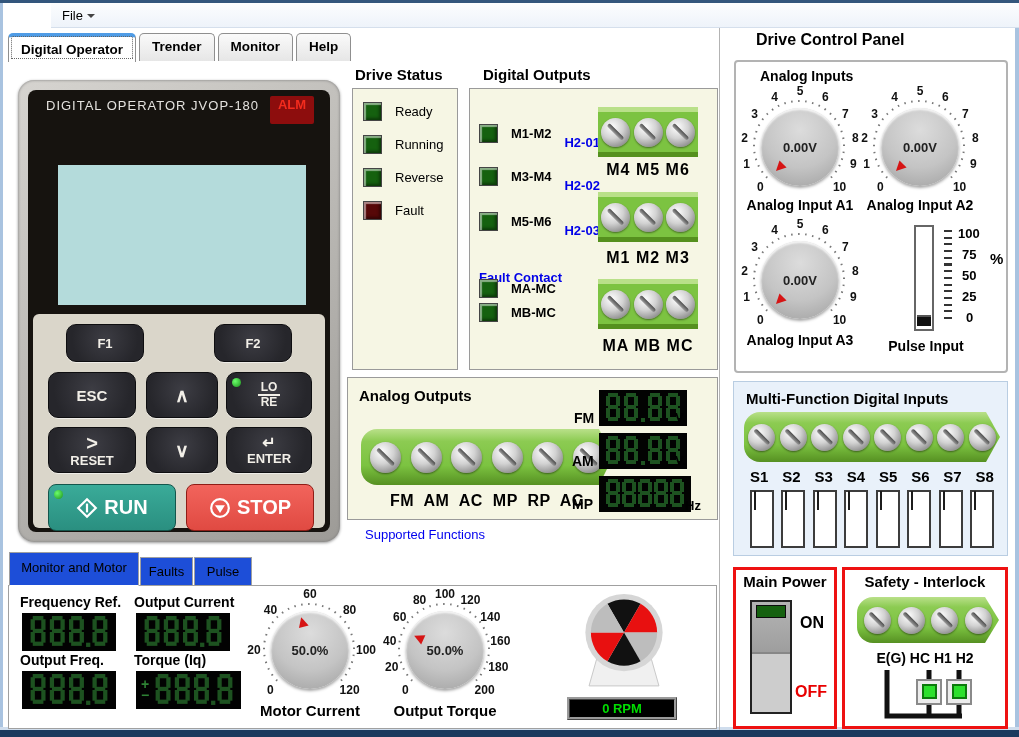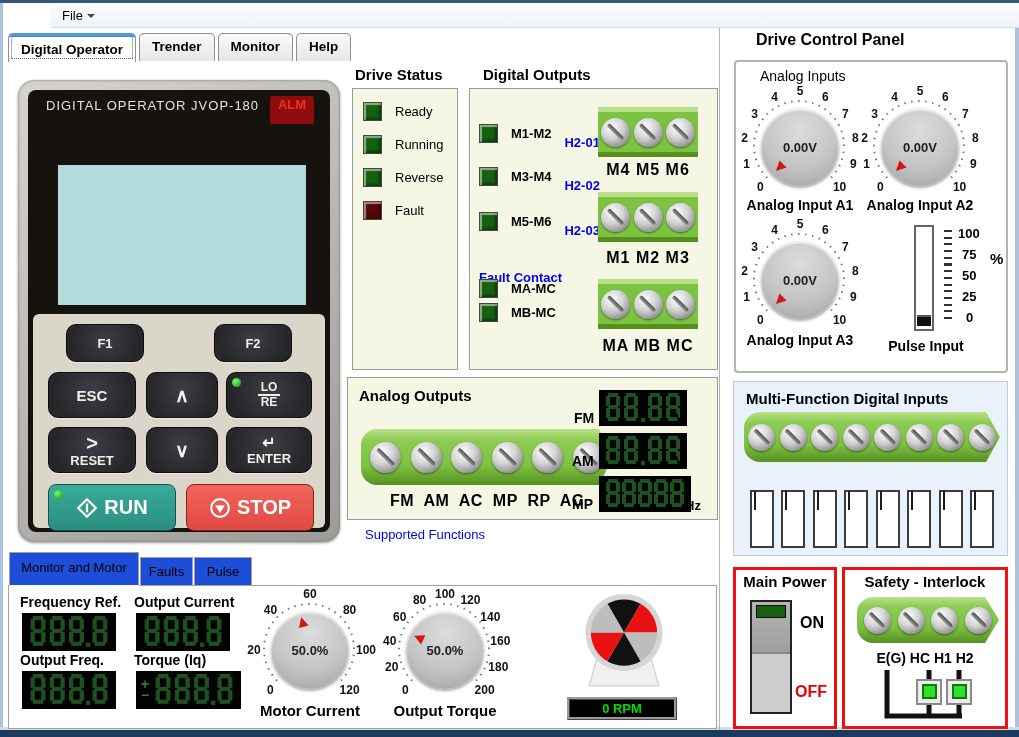--- a/index.html
+++ b/index.html
@@ -299,21 +299,21 @@
         <use href="#d8" x="50"></use>
         <use href="#d8" x="66"></use>
       </svg>
   </div>
   <div class="unit" style="left:337px;top:120px">Hz</div>
 </div>
 <a class="abs link" style="left:365px;top:527px">Supported Functions</a>
 
 <div class="abs" style="left:756px;top:31px;font-size:16px;font-weight:700">Drive Control Panel</div>
 <div class="abs groupbox"></div>
-<div class="abs" style="left:760px;top:68px;font-size:14px;font-weight:400">Analog Inputs</div>
+<div class="abs" style="left:760px;top:68px;font-size:14px;font-weight:700">Analog Inputs</div>
 
 <div class="knob" style="left:734px;top:81px">
   <svg class="abs" width="130" height="130" viewBox="0 0 130 130">
       <use href="#tickarc"></use>
     </svg>
   <div class="kface">
       <span class="kval">0.00V</span>
       <span class="kpointer" style="transform:rotate(-135deg)"></span>
     </div>
 <span class="scale-num" style="left: calc(50% - 39.6px); top: calc(50% + 39.6px);">0</span>
@@ -390,20 +390,30 @@
   <div class="sec-title" style="position:absolute;left:12px;top:8px">Multi-Function Digital Inputs</div>
   <div class="tstrip" style="left:10px;top:30px;width:256px;height:50px">
     <span class="screw s28"></span>
       <span class="screw s28"></span>
       <span class="screw s28"></span>
       <span class="screw s28"></span>
       <span class="screw s28"></span>
       <span class="screw s28"></span>
       <span class="screw s28"></span>
       <span class="screw s28"></span>
+  </div>
+  <div class="srow" style="left:8px;top:86px;width:260px">
+    <span class="slabel">S1</span>
+      <span class="slabel">S2</span>
+      <span class="slabel">S3</span>
+      <span class="slabel">S4</span>
+      <span class="slabel">S5</span>
+      <span class="slabel">S6</span>
+      <span class="slabel">S7</span>
+      <span class="slabel">S8</span>
   </div>
   <div class="srow" style="left:8px;top:108px;width:260px">
     <span class="sw"><span class="sw-led"></span><span class="sw-handle"></span></span>
     <span class="sw"><span class="sw-led"></span><span class="sw-handle"></span></span>
     <span class="sw"><span class="sw-led"></span><span class="sw-handle"></span></span>
     <span class="sw"><span class="sw-led"></span><span class="sw-handle"></span></span>
     <span class="sw"><span class="sw-led"></span><span class="sw-handle"></span></span>
     <span class="sw"><span class="sw-led"></span><span class="sw-handle"></span></span>
     <span class="sw"><span class="sw-led"></span><span class="sw-handle"></span></span>
     <span class="sw"><span class="sw-led"></span><span class="sw-handle"></span></span>

